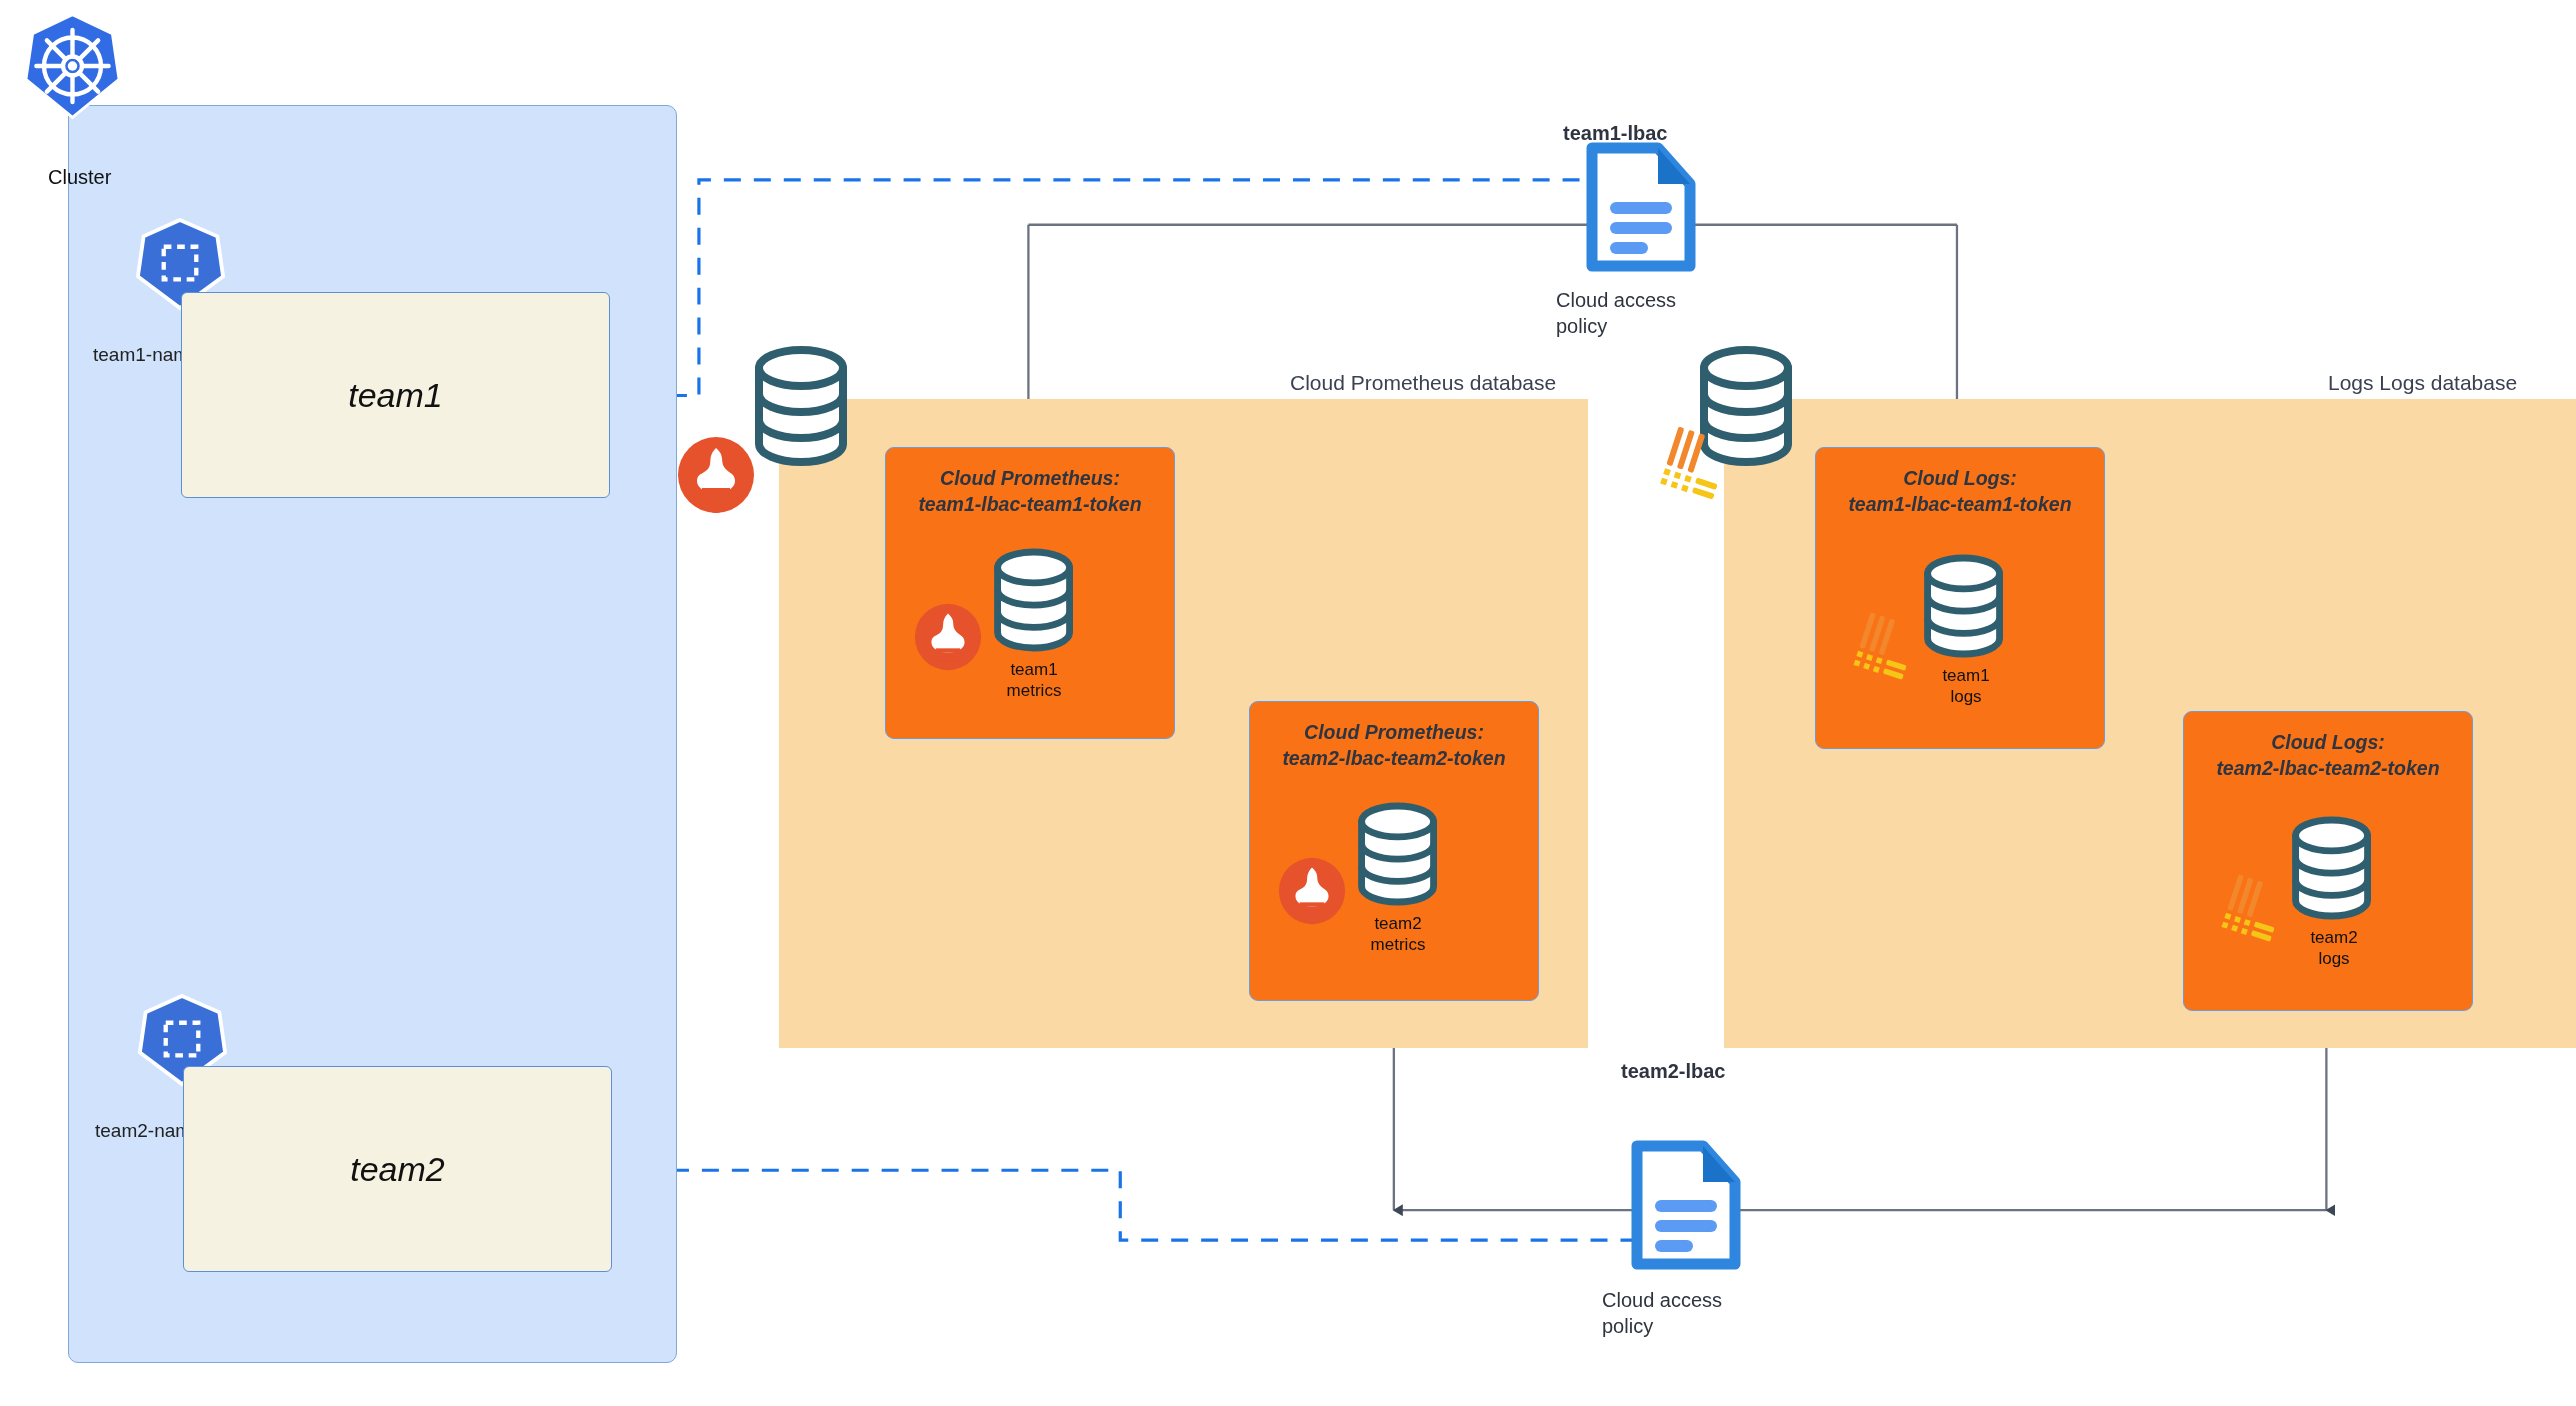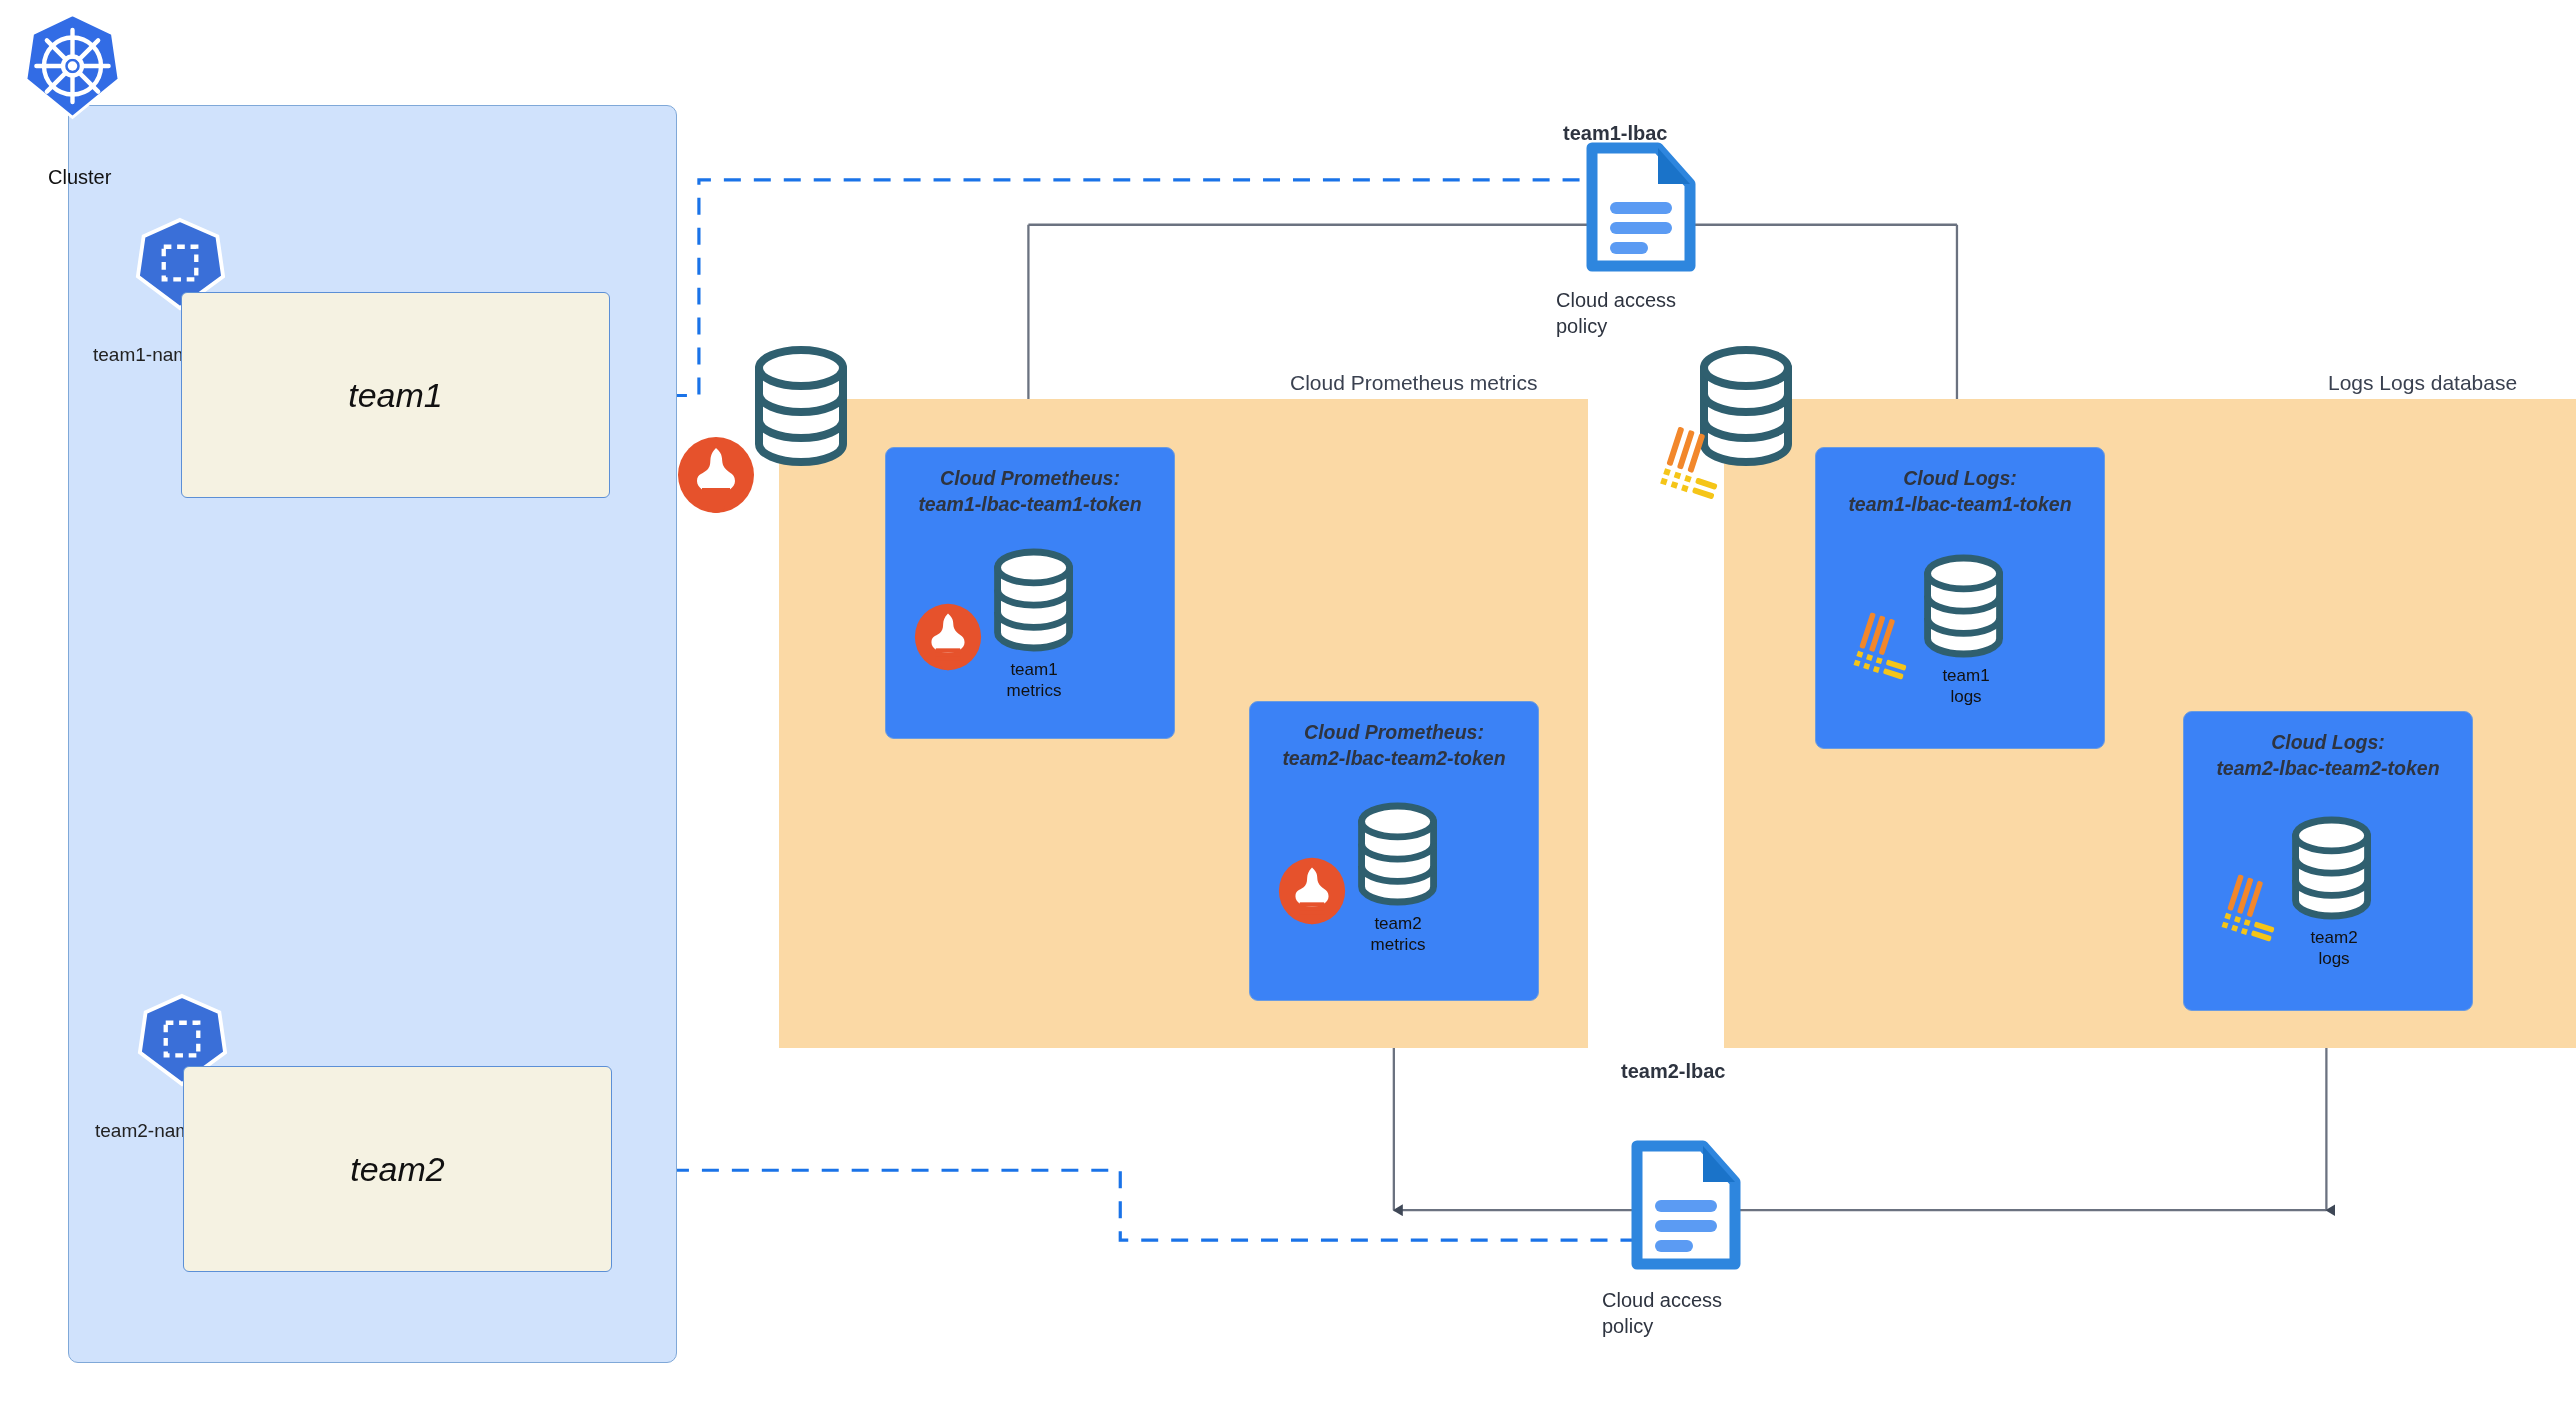--- a/index.html
+++ b/index.html
@@ -15,21 +15,21 @@
   .team-box span{font-style:italic;font-size:34px;color:#111;}
   .team1-box{left:181px;top:292px;width:429px;height:206px;}
   .team2-box{left:183px;top:1066px;width:429px;height:206px;}
 
   .db-region{background:#FBD9A5;box-sizing:border-box;}
   .prom-region{left:779px;top:399px;width:809px;height:649px;}
   .logs-region{left:1724px;top:399px;width:852px;height:649px;}
   .region-title{font-size:21px;color:#3A4150;white-space:nowrap;}
 
   
-  .card{background:#3b82f6;border:1.3px solid #6A9BE0;border-radius:9px;box-sizing:border-box;}
+  .card{background:#f97316;border:1.3px solid #6A9BE0;border-radius:9px;box-sizing:border-box;}
   .card-title{position:absolute;left:0;right:0;top:18px;text-align:center;font-style:italic;
       font-weight:bold;font-size:19.5px;line-height:1.32;color:#2E3440;}
   .card-caption{position:absolute;font-size:17px;line-height:1.22;color:#111;text-align:center;}
 
   .card-p1{left:885px;top:447px;width:290px;height:292px;}
   .card-p2{left:1249px;top:701px;width:290px;height:300px;}
   .card-l1{left:1815px;top:447px;width:290px;height:302px;}
   .card-l2{left:2183px;top:711px;width:290px;height:300px;}
 
   
@@ -106,21 +106,21 @@
       <rect x="30" y="31" width="34" height="34" fill="none" stroke="#ffffff" stroke-width="4.5" stroke-dasharray="8,6"></rect>
     </svg>
   </div>
   <div class="abs lbl-sm" style="left:95px;top:1120px;">team2-namespace</div>
 
   <div class="abs team-box team2-box">
     <span>team2</span>
   </div>
 
   <div class="abs db-region prom-region"></div>
-  <div class="abs region-title" style="left:1290px;top:371px;">Cloud Prometheus metrics</div>
+  <div class="abs region-title" style="left:1290px;top:371px;">Cloud Prometheus database</div>
 
   <div class="abs db-region logs-region"></div>
   <div class="abs region-title" style="left:2328px;top:371px;">Logs Logs database</div>
 
   <div class="icon" style="left:749px;top:346px;width:105px;height:120px;">
     <svg viewBox="0 0 105 120" width="105" height="120">
       <g fill="#ffffff" stroke="#2F5F6F" stroke-width="8" stroke-linejoin="round">
         <path d="M10 22 L10 98 a42 18 0 0 0 84 0 L94 22 Z"></path>
         <ellipse cx="52" cy="22" rx="42" ry="18"></ellipse>
       </g>

